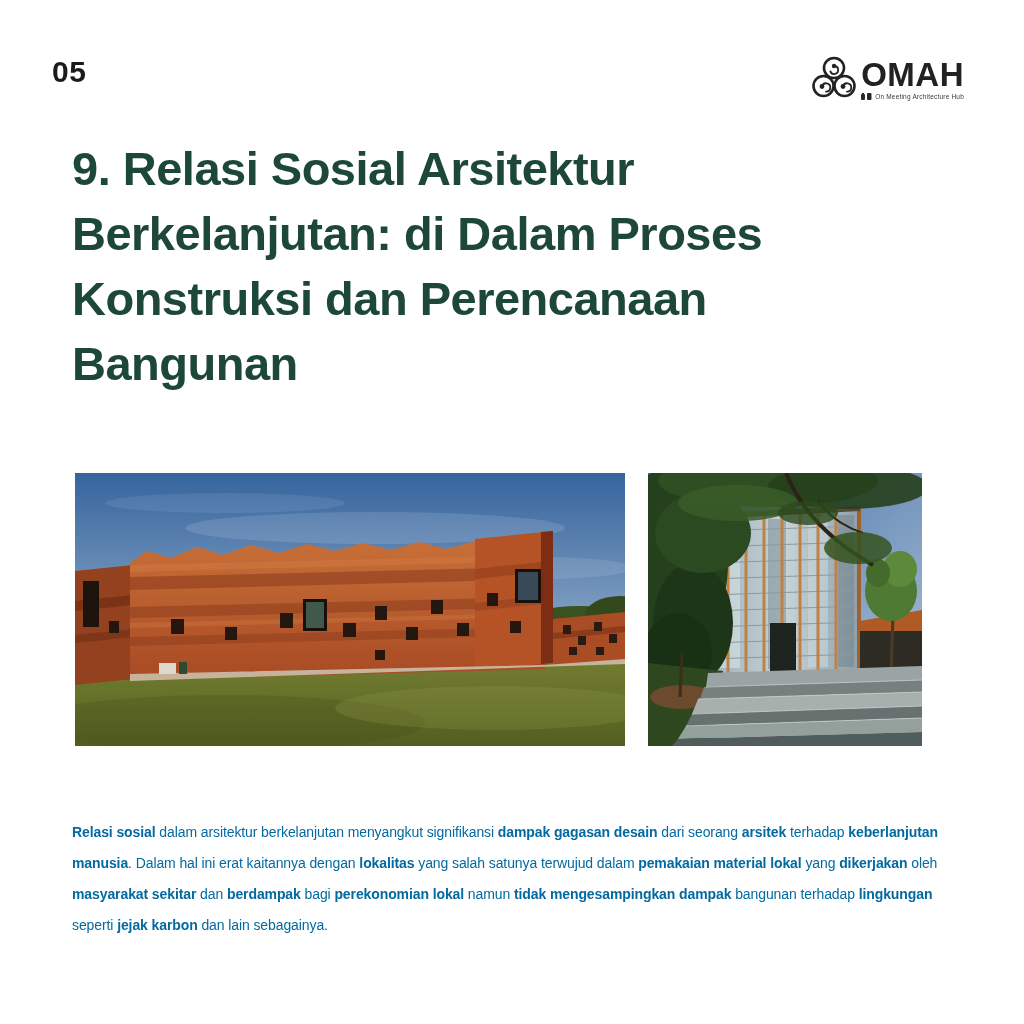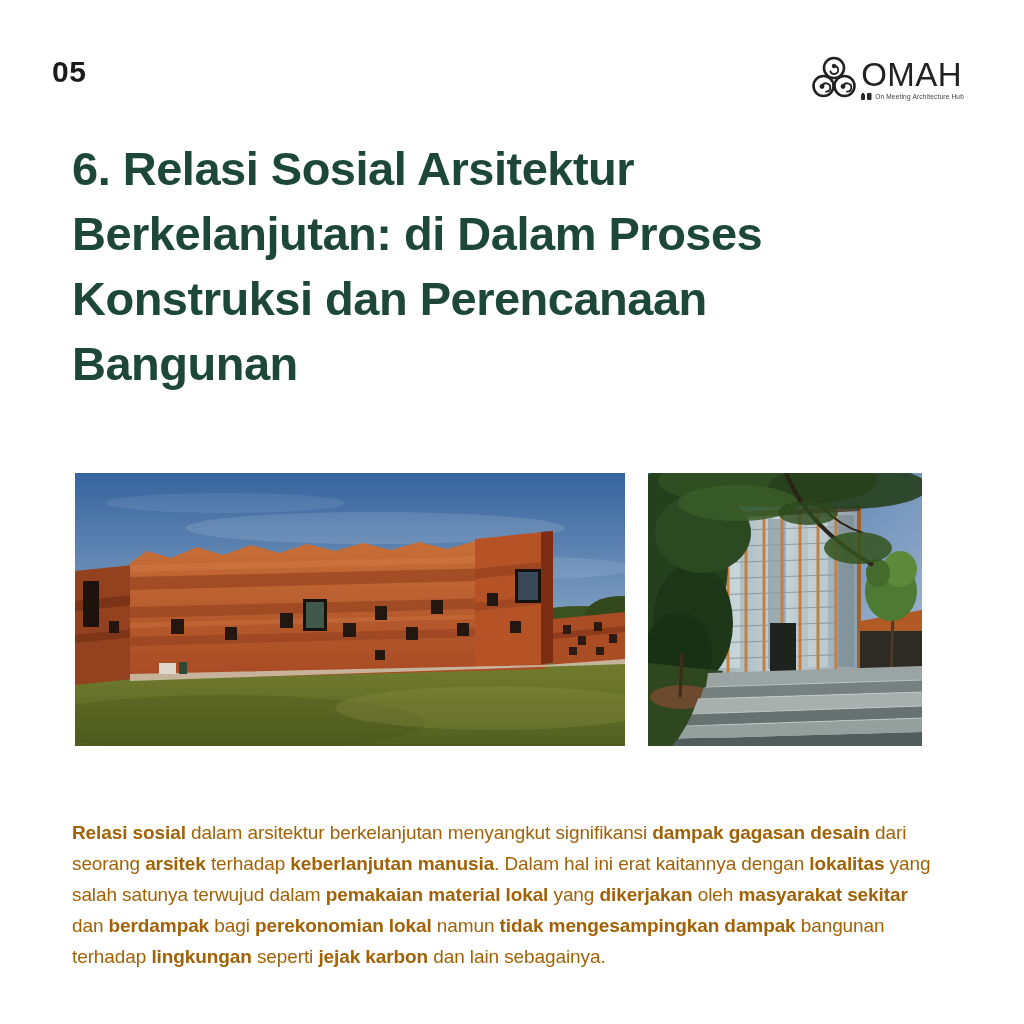--- a/index.html
+++ b/index.html
@@ -39,21 +39,21 @@
   }
   .logo {
     margin-left: auto;
     display: flex;
     align-items: center;
   }
   .logo-mark { width: 46px; height: 48px; }
   .logo-textcol { display: flex; flex-direction: column; margin-left: 4px; }
   .logo-name {
     font-size: 33px;
-    font-weight: 400;
+    font-weight: 700;
     color: #222222;
     line-height: 34px;
     letter-spacing: 0.5px;
   }
   .logo-tagline {
     display: flex;
     align-items: center;
     gap: 3px;
     margin-top: 1px;
   }
@@ -86,23 +86,23 @@
     gap: 23px;
   }
   .photo { display: block; }
 
   
   .body-paragraph {
     position: absolute;
     left: 72px;
     top: 817px;
     width: 872px;
-    font-size: 19px;
+    font-size: 14px;
     line-height: 31px;
-    color: #a16207;
+    color: #0369a1;
     letter-spacing: -0.1px;
   }
   .body-paragraph strong { font-weight: 700; }
 </style>
 </head>
 <body>
 
 <div class="page">
 
   <div class="header">
@@ -135,21 +135,21 @@
               <rect x="6" y="0" width="4.5" height="7" rx="1"></rect>
               <rect x="1" y="0" width="2" height="2"></rect>
             </g>
           </svg>
           <span class="logo-tagline-text">On Meeting Architecture Hub</span>
         </div>
       </div>
     </div>
   </div>
 
-  <h1 class="main-heading">6. Relasi Sosial Arsitektur Berkelanjutan: di Dalam Proses Konstruksi dan Perencanaan Bangunan</h1>
+  <h1 class="main-heading">9. Relasi Sosial Arsitektur Berkelanjutan: di Dalam Proses Konstruksi dan Perencanaan Bangunan</h1>
 
   <div class="photo-row">
 
     <svg class="photo" width="550" height="273" viewBox="0 0 550 273" role="img" aria-label="Red brick building with undulating walls and scattered square windows on a green lawn under a blue sky">
       <defs>
         <linearGradient id="skyL" x1="0" y1="0" x2="0" y2="1">
           <stop offset="0" stop-color="#36649e"></stop>
           <stop offset="0.65" stop-color="#7d9cc0"></stop>
           <stop offset="1" stop-color="#b5c5d6"></stop>
         </linearGradient>

